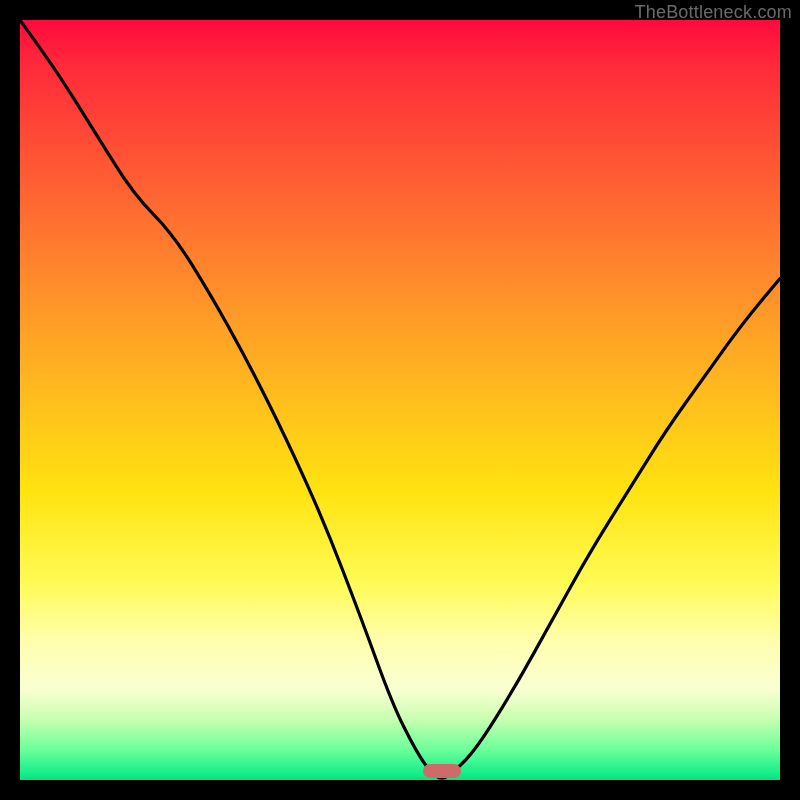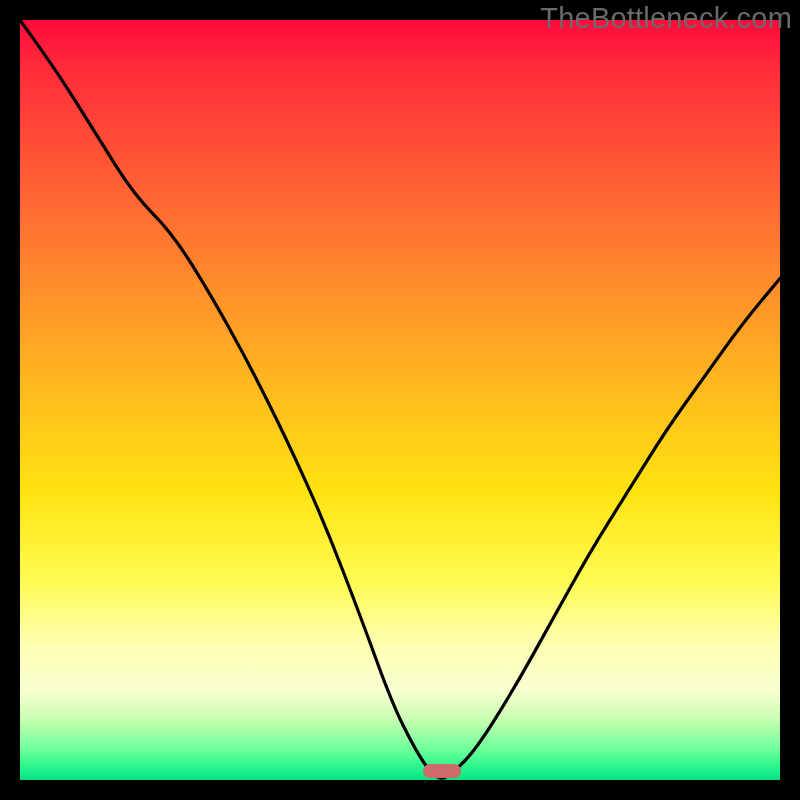--- a/index.html
+++ b/index.html
@@ -56,21 +56,21 @@
     height: 14px;
     border-radius: 7px;
     background: #cf6a6a;
     transform: translate(-50%, -50%);
   }
   .watermark {
     position: absolute;
     top: 2px;
     right: 8px;
     color: #6a6a6a;
-    font-size: 29px;
+    font-size: 18px;
     font-weight: 500;
     letter-spacing: 0.2px;
     user-select: none;
     text-align: right;
   }
 </style>
 </head>
 <body>
 
 <div class="frame">

